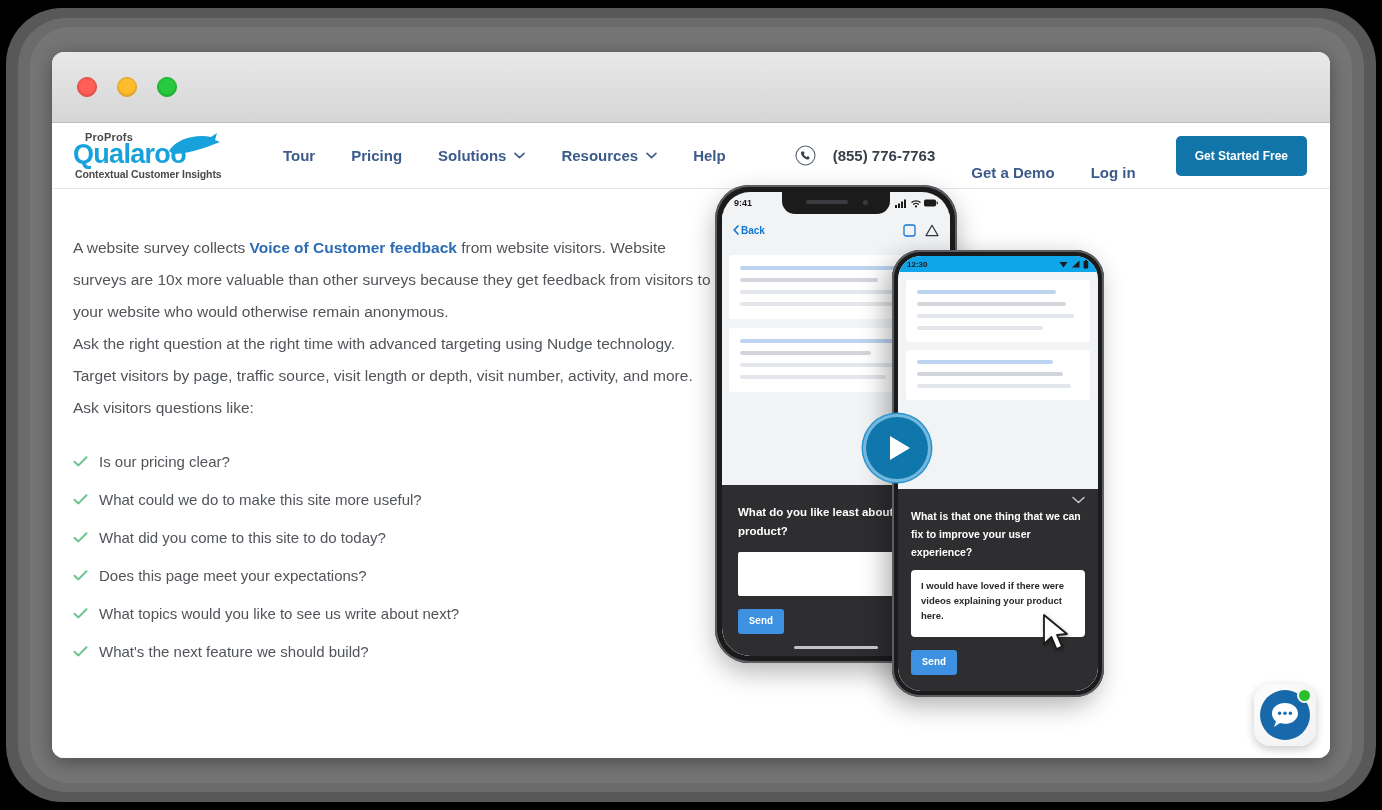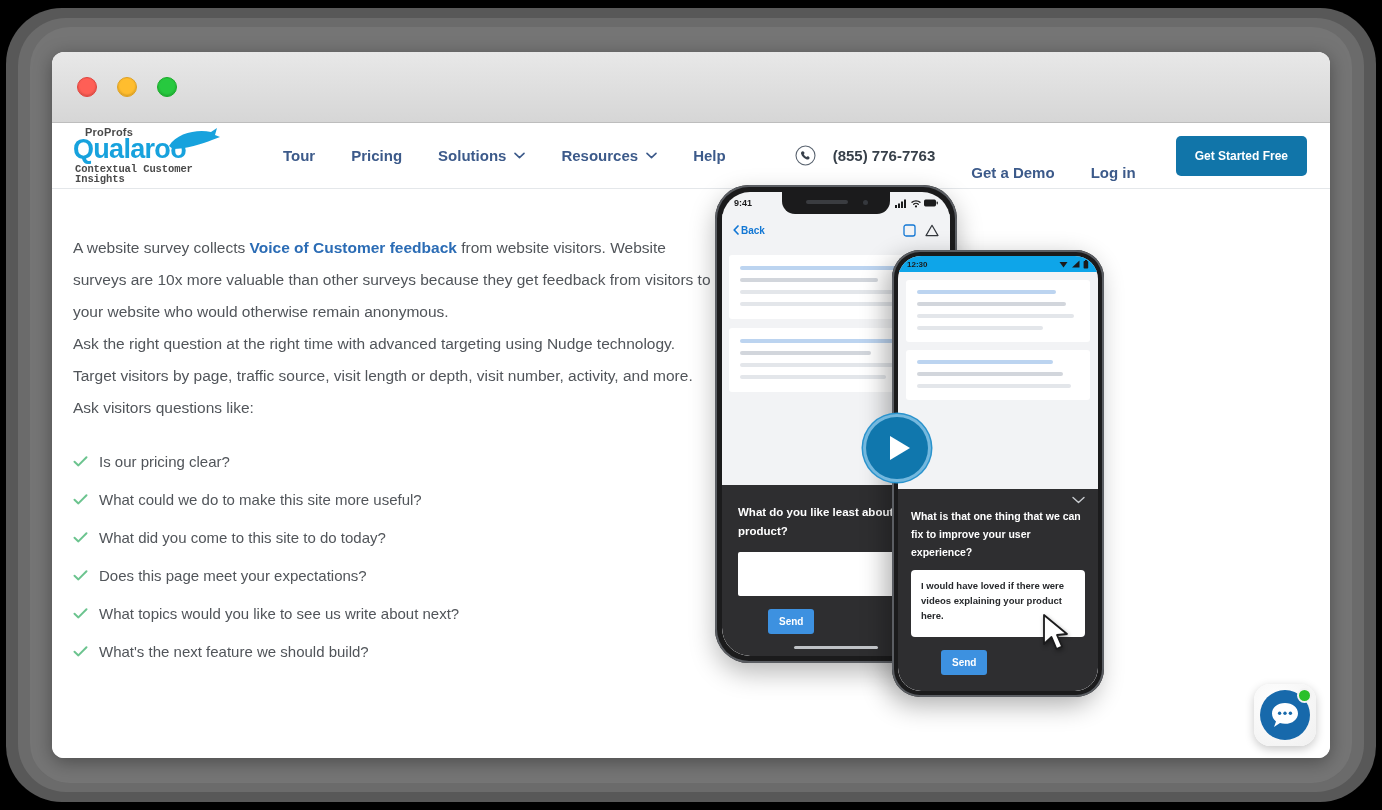--- a/index.html
+++ b/index.html
@@ -90,21 +90,21 @@
   #logo .brand {
     font-size: 27px; font-weight: bold; color: #17a2dd;
     letter-spacing: -.7px; display: block; margin-top: -2px;
   }
   #logo .roo {
     position: absolute; right: 0px; top: -9px;
     width: 56px; height: 24px;
   }
   #logo .tag {
     font-size: 10.5px; font-weight: bold; color: #4a4a4a;
-    letter-spacing: -.1px; margin-top: 1px; margin-left: 2px; font-family: Liberation Mono, monospace;
+    letter-spacing: -.1px; margin-top: 1px; margin-left: 2px;
   }
 
   
   #mainnav {
     display: flex; align-items: center; gap: 12px;
     margin-left: 48px;
   }
   .navitem {
     display: flex; align-items: center; gap: 8px;
     font-size: 15px; font-weight: bold; color: #3c5a8a;
@@ -252,22 +252,21 @@
   #survey1 .input {
     height: 44px; background: #fff; border-radius: 2px;
   }
   .sendbtn {
     margin-top: 13px;
     display: inline-block;
     background: #3d91e0; color: #fff;
     font-size: 10px; font-weight: bold;
     padding: 7px 11px; border-radius: 3px;
     border: none; cursor: pointer;
-    font-family: Liberation Sans, sans-serif;
-    margin-left: 30px;
+    font-family: Liberation Mono, monospace;
   }
   #phone1 .homebar {
     position: absolute; left: 50%; bottom: 7px;
     transform: translateX(-50%);
     width: 84px; height: 3px;
     background: #bfc2c6; border-radius: 2px; z-index: 9;
   }
 
   
   #phone2 {

